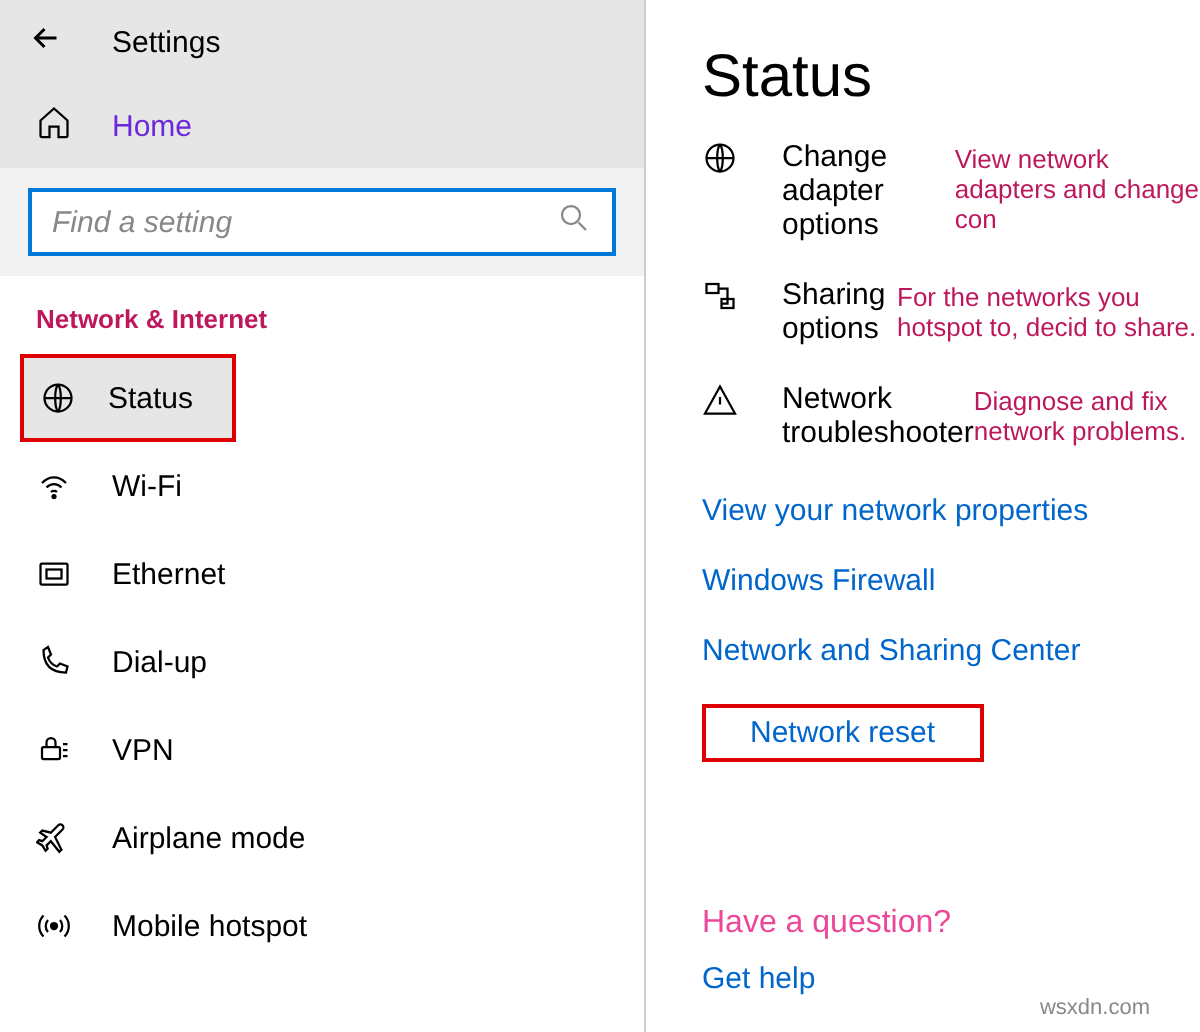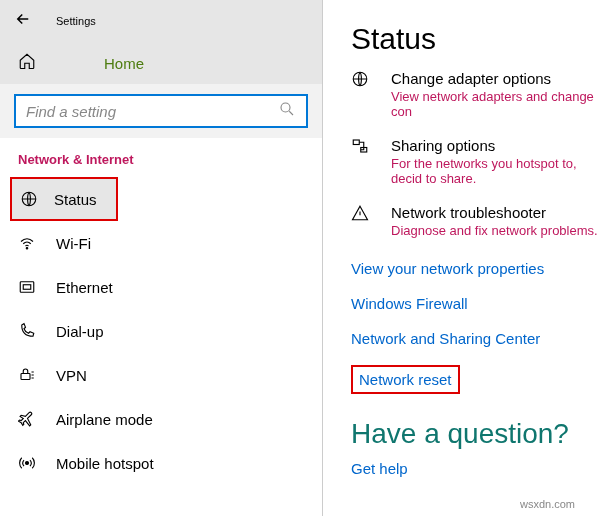--- a/index.html
+++ b/index.html
@@ -1,48 +1,48 @@
 <!DOCTYPE html>
 <html><head>
   <meta charset="utf-8">
   <style>
     * { margin: 0; padding: 0; box-sizing: border-box; font-family: "Segoe UI", sans-serif; }
     body { width: 600px; height: 516px; background: #fff; display: flex; overflow: hidden; position: relative; }
     .sidebar { width: 322px; background: #fff; display: flex; flex-direction: column; }
     .topbar { height: 42px; background: #e6e6e6; display: flex; align-items: center; padding: 0 14px; gap: 24px; }
-    .topbar-title { font-size: 11px; color: #000; }
+    .topbar-title { font-size: 15px; color: #000; }
     .back-arrow { font-size: 18px; color: #000; cursor: pointer; }
     .home-row { height: 42px; background: #e6e6e6; display: flex; align-items: center; padding: 0 18px; gap: 20px; }
     .home-row .icon { color: #000; }
-    .home-label { font-size: 15px; color: #4d7c0f; margin-left: 48px; }
+    .home-label { font-size: 15px; color: #6d28d9; }
     .search-wrap { padding: 10px 14px 10px 14px; background: #f2f2f2; }
     .search-box { height: 34px; border: 2px solid #0078d7; background: #fff; display: flex; align-items: center; padding: 0 10px; justify-content: center; }
     .search-input { border: none; outline: none; font-size: 15px; color: #666; flex: 1; font-style: italic; }
     .search-input::placeholder { color: #888; font-style: italic; }
     .search-icon { color: #888; }
     .section-header { padding: 14px 18px 10px 18px; font-size: 13px; font-weight: 600; color: #be185d; }
     .nav-list { display: flex; flex-direction: column; }
     .nav-item { height: 44px; display: flex; align-items: center; padding: 0 18px; gap: 20px; font-size: 15px; color: #000; cursor: pointer; position: relative; }
     .nav-item.selected { background: #e6e6e6; }
     .nav-item.selected::before { content: ""; position: absolute; left: 0; top: 0; bottom: 0; width: 4px; background: #0078d7; }
     .nav-item .icon { width: 18px; display: flex; align-items: center; justify-content: center; color: #000; }
     .nav-item.red-box { border: 2px solid #d00; width: 108px; margin-left: 10px; padding-left: 8px; gap: 16px; }
     .nav-item.red-box::before { width: 0; }
     .divider-v { width: 1px; background: #ccc; height: 100%; }
     .main { flex: 1; padding: 22px 0 0 28px; display: flex; flex-direction: column; overflow: hidden; }
     .page-title { font-size: 30px; font-weight: 400; color: #000; margin-bottom: 14px; }
     .option-row { display: flex; gap: 16px; margin-bottom: 18px; }
     .option-icon { width: 24px; color: #000; flex-shrink: 0; }
-    .option-text { display: flex; flex-direction: column; }
+    .option-text { display: flex; flex-direction: row; }
     .option-title { font-size: 15px; color: #000; }
     .option-desc { font-size: 13px; color: #be185d; margin-top: 2px; }
     .link-list { display: flex; flex-direction: column; gap: 18px; margin-top: 4px; margin-bottom: 24px; }
     .link { font-size: 15px; color: #0066cc; cursor: pointer; display: inline-block; }
-    .link.red-box { border: 2px solid #d00; padding: 4px 6px; width: fit-content; }
-    .question-title { font-size: 28px; font-weight: 400; color: #0f766e; margin-bottom: 10px; }
+    .link.red-box { border: 2px solid #d00; padding: 4px 22px; width: fit-content; }
+    .question-title { font-size: 16px; font-weight: 400; color: #ec4899; margin-bottom: 10px; margin-top: 48px; }
     .watermark { position: absolute; bottom: 6px; right: 25px; font-size: 11px; color: #888; }
     svg { width: 18px; height: 18px; }
   </style>
 </head>
 <body>
 
 <div class="sidebar">
   <div class="topbar">
     <span class="back-arrow">
       <svg viewBox="0 0 24 24" fill="none" stroke="currentColor" stroke-width="2">

